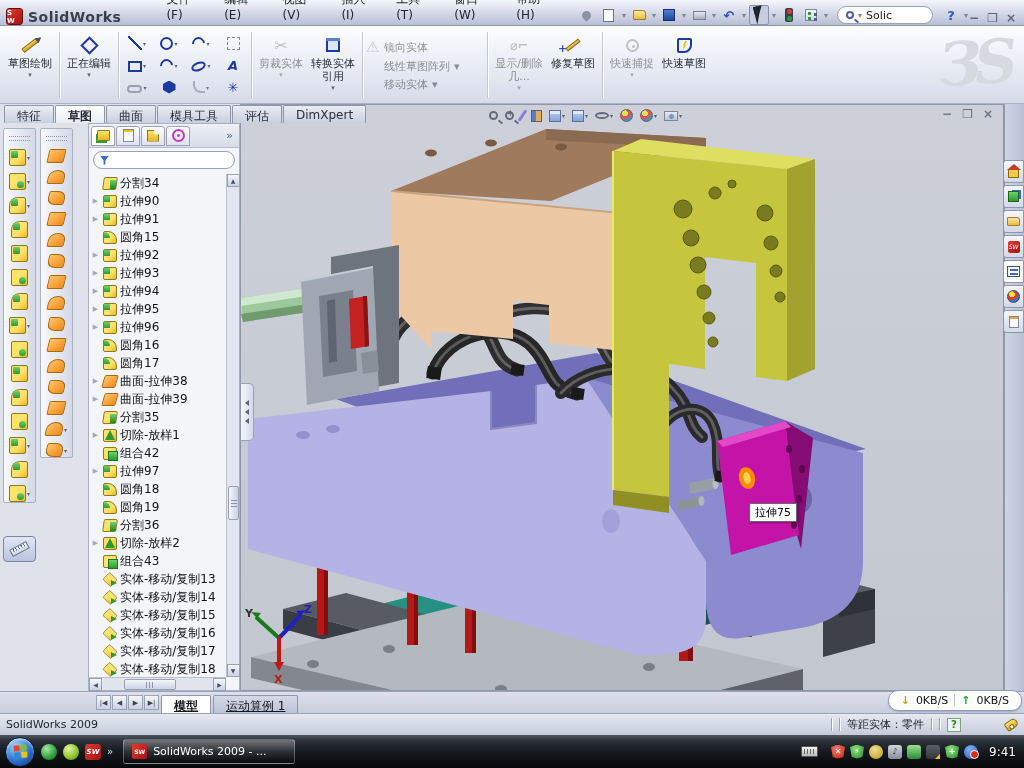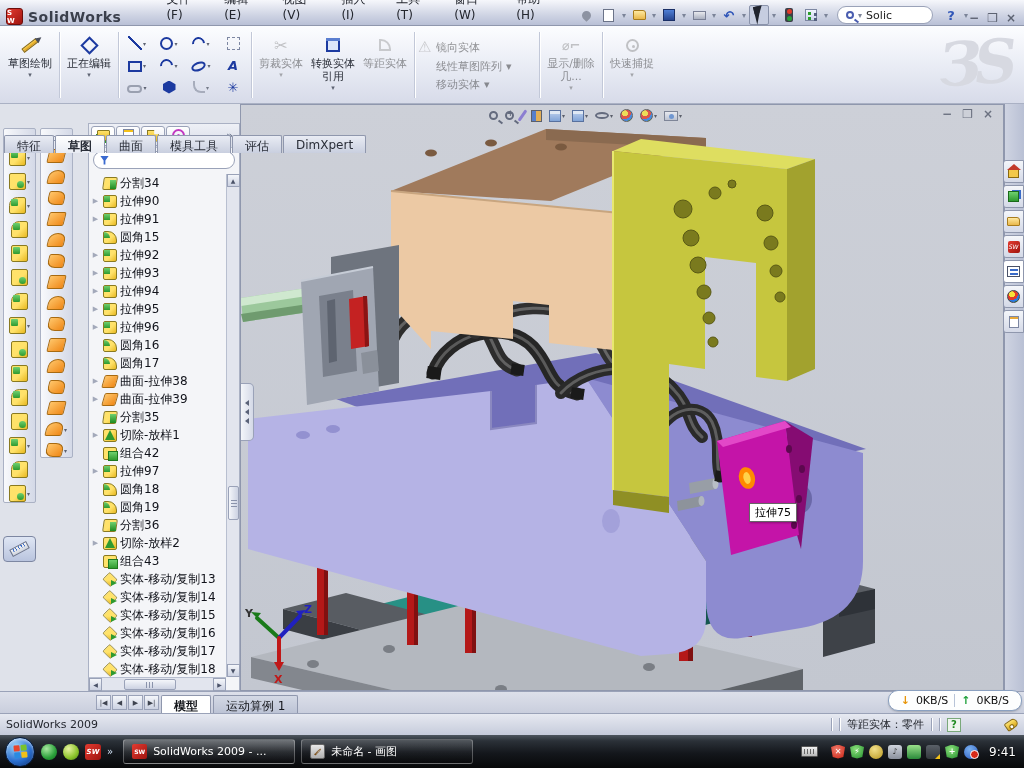--- a/index.html
+++ b/index.html
@@ -87,21 +87,21 @@
  repeating-linear-gradient(90deg,#9aa0b0 0 3px,transparent 3px 5px);}
 .ri-dim2{color:#8a8f9c;font-size:13px;font-weight:bold;}
 .ri-fixpen{width:16px;height:4px;background:linear-gradient(#ffd24a,#d89a18);border:1px solid #8a6a10;transform:rotate(-38deg);position:relative;}
 .ri-fixpen:before{content:"+";position:absolute;left:-8px;top:-9px;color:#2f55b8;font-weight:bold;transform:rotate(38deg);font-size:11px;}
 .ri-snap{width:13px;height:13px;border:2px solid #8a8f9c;border-radius:50%;position:relative;}
 .ri-snap:after{content:"";position:absolute;left:4px;top:4px;width:3px;height:3px;border-radius:50%;background:#8a8f9c;}
 .ri-rapid{width:15px;height:15px;border:2px solid #1c3aa0;border-radius:2px 2px 8px 2px;position:relative;background:#eef3ff;}
 .ri-rapid:after{content:"";position:absolute;left:4px;top:1px;width:5px;height:10px;background:#f4c018;clip-path:polygon(60% 0,100% 0,45% 45%,80% 45%,0 100%,30% 50%,0 50%);}
 
 
-.tabrow{position:absolute;left:0;top:104px;width:390px;height:19px;display:flex;align-items:flex-end;padding-left:4px;background:transparent;margin-top:30px;}
+.tabrow{position:absolute;left:0;top:104px;width:390px;height:19px;display:flex;align-items:flex-end;padding-left:4px;background:transparent;}
 .rtab{height:18px;padding:2px 12px;border:1px solid #8f97ad;border-bottom:none;background:linear-gradient(#e9ecf4,#c9cfdf);margin-right:1px;font-size:12px;color:#2a2e38;border-radius:2px 2px 0 0;}
 .rtab.active{background:linear-gradient(#ffffff,#e8ebf3);font-weight:bold;}
 
 
 .main{position:absolute;left:0;top:104px;width:1024px;height:587px;background:#dfe2ea;}
 
 
 .vtool{position:absolute;top:24px;width:33px;border:1px solid #aab1c4;border-radius:2px;
  background:linear-gradient(90deg,#f8f9fc,#d4d9e7);padding-top:7px;display:flex;flex-direction:column;align-items:center;gap:7px;}
 .vtool:before{content:"";width:21px;height:3px;border-top:1px dotted #8a93ab;border-bottom:1px dotted #8a93ab;margin-bottom:1px;}
@@ -400,26 +400,20 @@
       <div class="rlb">剪裁实体</div>
         <div class="dd">▾</div>
     </div>
     <div class="rbtn">
       <div class="ric">
           <i class="ri-cube"></i>
         </div>
       <div class="rlb">转换实体引用</div>
         <div class="dd">▾</div>
     </div>
-    <div class="rbtn dis">
-      <div class="ric">
-          <i class="ri-offset"></i>
-        </div>
-      <div class="rlb">等距实体</div>
-    </div>
     <div class="rgsep"></div>
     <div class="stack dis">
       <div class="stkrow">
         <span class="mini ri-warn">⚠</span>
         <span>镜向实体</span>
       </div>
       <div class="stkrow">
         <span class="mini"><i class="ri-grid"></i></span>
         <span>线性草图阵列</span>
           <span class="dd">▾</span>
@@ -431,27 +425,39 @@
       </div>
     </div>
     <div class="rgsep"></div>
     <div class="rbtn dis" style="width:56px">
       <div class="ric">
           <span class="ri-dim2">⌀⌐</span>
         </div>
       <div class="rlb">显示/删除几...</div>
         <div class="dd">▾</div>
     </div>
+    <div class="rbtn">
+      <div class="ric">
+          <i class="ri-fixpen"></i>
+        </div>
+      <div class="rlb">修复草图</div>
+    </div>
     <div class="rgsep"></div>
     <div class="rbtn dis">
       <div class="ric">
           <i class="ri-snap"></i>
         </div>
       <div class="rlb">快速捕捉</div>
         <div class="dd">▾</div>
+    </div>
+    <div class="rbtn">
+      <div class="ric">
+          <i class="ri-rapid"></i>
+        </div>
+      <div class="rlb">快速草图</div>
     </div>
     <div class="watermark">ЗS</div>
   </div>
 
   <div class="main">
 
     <div class="viewport">
       <svg width="764" height="587" viewBox="240 104 764 587" xmlns="http://www.w3.org/2000/svg">
 
         <g>
@@ -999,21 +1005,21 @@
       <div class="rtab">DimXpert</div>
     </div>
 
   <div class="modeltabs">
     <div class="mtnav" id="mtnav">
         <span>|◀</span>
         <span>◀</span>
         <span>▶</span>
         <span>▶|</span>
       </div>
-    <div id="mtabs" style="display:flex;align-self:flex-end;">
+    <div id="mtabs" style="display:flex;align-self:flex-end;text-decoration:underline;">
         <div class="mtab active">模型</div>
         <div class="mtab">运动算例 1</div>
       </div>
   </div>
 
   <div class="netwidget">
     <span class="net-dn">↓</span>
     <span>0KB/S</span>
     <span class="netdiv"></span>
     <span class="net-up">↑</span>
@@ -1046,24 +1052,20 @@
     <div class="ql" id="quicklaunch">
         <i class="qli msn"></i>
         <i class="qli sec"></i>
         <i class="qli sw">SW</i>
         <span class="chev">»</span>
       </div>
     <div id="taskbtns" style="display:flex;">
         <div class="taskbtn active">
           <span class="ticon sw">SW</span>
           <span>SolidWorks 2009 - ...</span>
-        </div>
-        <div class="taskbtn">
-          <span class="ticon paint">🖌</span>
-          <span>未命名 - 画图</span>
         </div>
       </div>
     <div class="tray">
       <i class="kb"></i>
       <span id="trayicons" style="display:flex;gap:5px;">
           <i class="tryi shield t-red">✕</i>
           <i class="tryi shield t-green">⚡</i>
           <i class="tryi t-badge"></i>
           <i class="tryi t-vol">♪</i>
           <i class="tryi t-net"></i>

